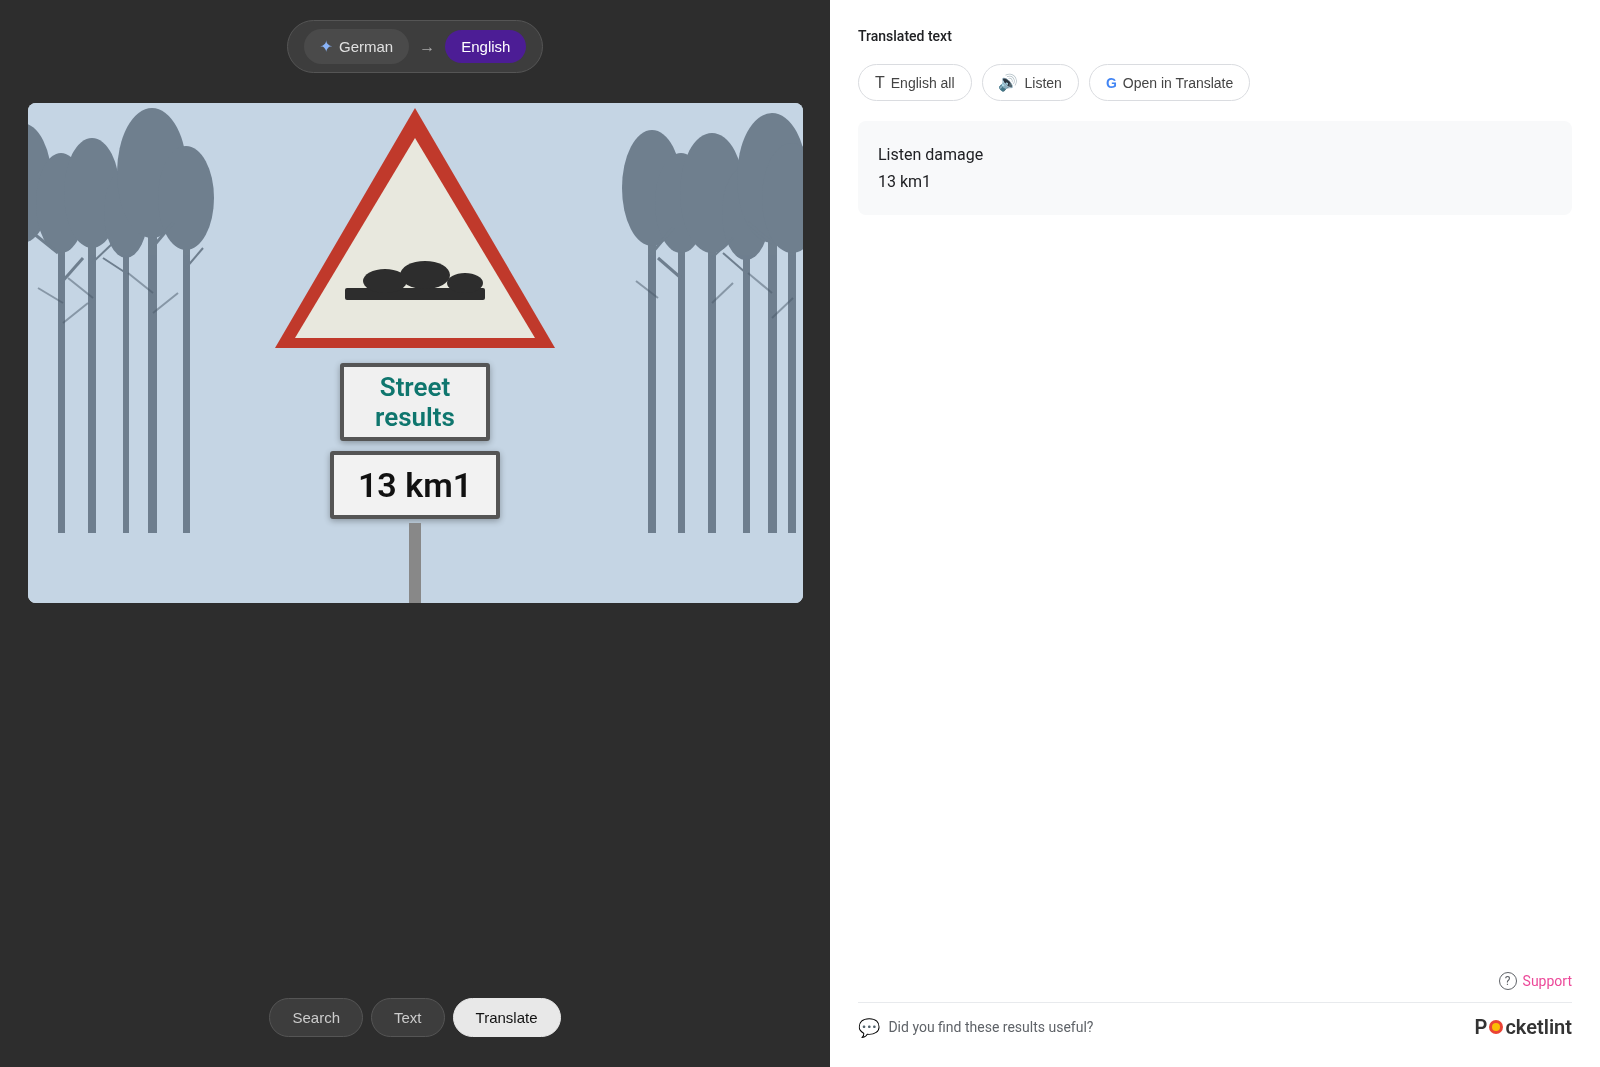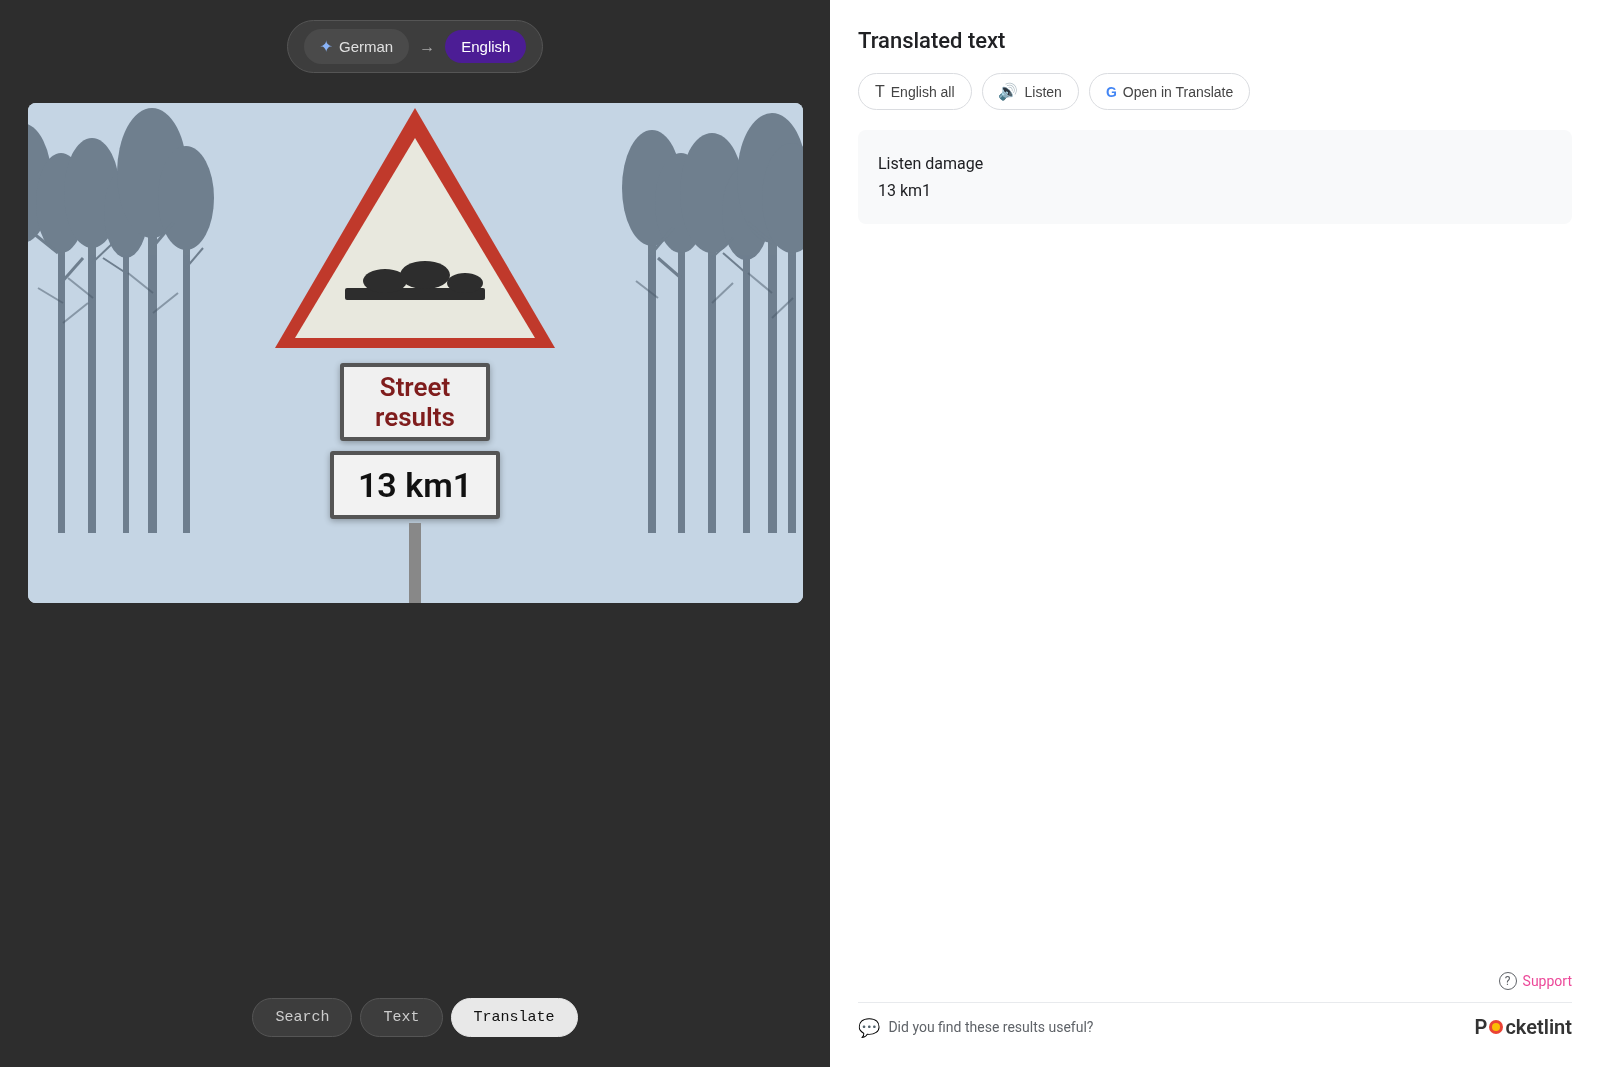--- a/index.html
+++ b/index.html
@@ -117,42 +117,41 @@
     }
 
     .nav-btn {
       background: #3d3d3d;
       border: 1px solid #555;
       border-radius: 20px;
       padding: 10px 22px;
       color: #ccc;
       font-size: 15px;
       cursor: pointer;
-      font-family: Liberation Mono, monospace;
     }
 
     .nav-btn.selected {
       background: #e8e8e8;
       color: #111;
       border-color: #e8e8e8;
       text-align: center;
     }
 
     
     .right-panel {
       flex: 1;
       background: #fff;
       display: flex;
       flex-direction: column;
       padding: 28px 28px 0 28px;
       position: relative;
     }
 
     .panel-title {
-      font-size: 22px;
+      font-size: 14px;
       font-weight: 500;
       color: #202124;
       margin-bottom: 20px;
     }
 
     .action-buttons {
       display: flex;
       gap: 10px;
       margin-bottom: 20px;
     }
@@ -373,21 +372,21 @@
               <rect x="75" y="185" width="140" height="12" rx="2"></rect>
 
               <ellipse cx="115" cy="178" rx="22" ry="12"></ellipse>
               <ellipse cx="155" cy="172" rx="25" ry="14"></ellipse>
               <ellipse cx="195" cy="180" rx="18" ry="10"></ellipse>
             </g>
           </svg>
         </div>
 
         <div class="text-signs" style="z-index:3;">
-          <div style="background:#f0f0f0; border: 4px solid #555; border-radius:3px; padding: 5px 18px; font-size:26px; font-weight:600; color:#7f1d1d; text-align:center; min-width:150px; box-shadow: 0 2px 6px rgba(0,0,0,0.3);">
+          <div style="background:#f0f0f0; border: 4px solid #555; border-radius:3px; padding: 5px 18px; font-size:26px; font-weight:600; color:#0f766e; text-align:center; min-width:150px; box-shadow: 0 2px 6px rgba(0,0,0,0.3);">
             <div>Street</div>
             <div>results</div>
           </div>
           <div style="background:#f2f2f2; border: 4px solid #555; border-radius:3px; padding: 10px 24px; font-size:34px; font-weight:600; color:#111; text-align:center; min-width:165px; box-shadow: 0 2px 6px rgba(0,0,0,0.3); margin-top:4px;">
             <span>13 km1</span>
           </div>
         </div>
 
         <div class="pole" style="z-index:3;"></div>
       </div>

